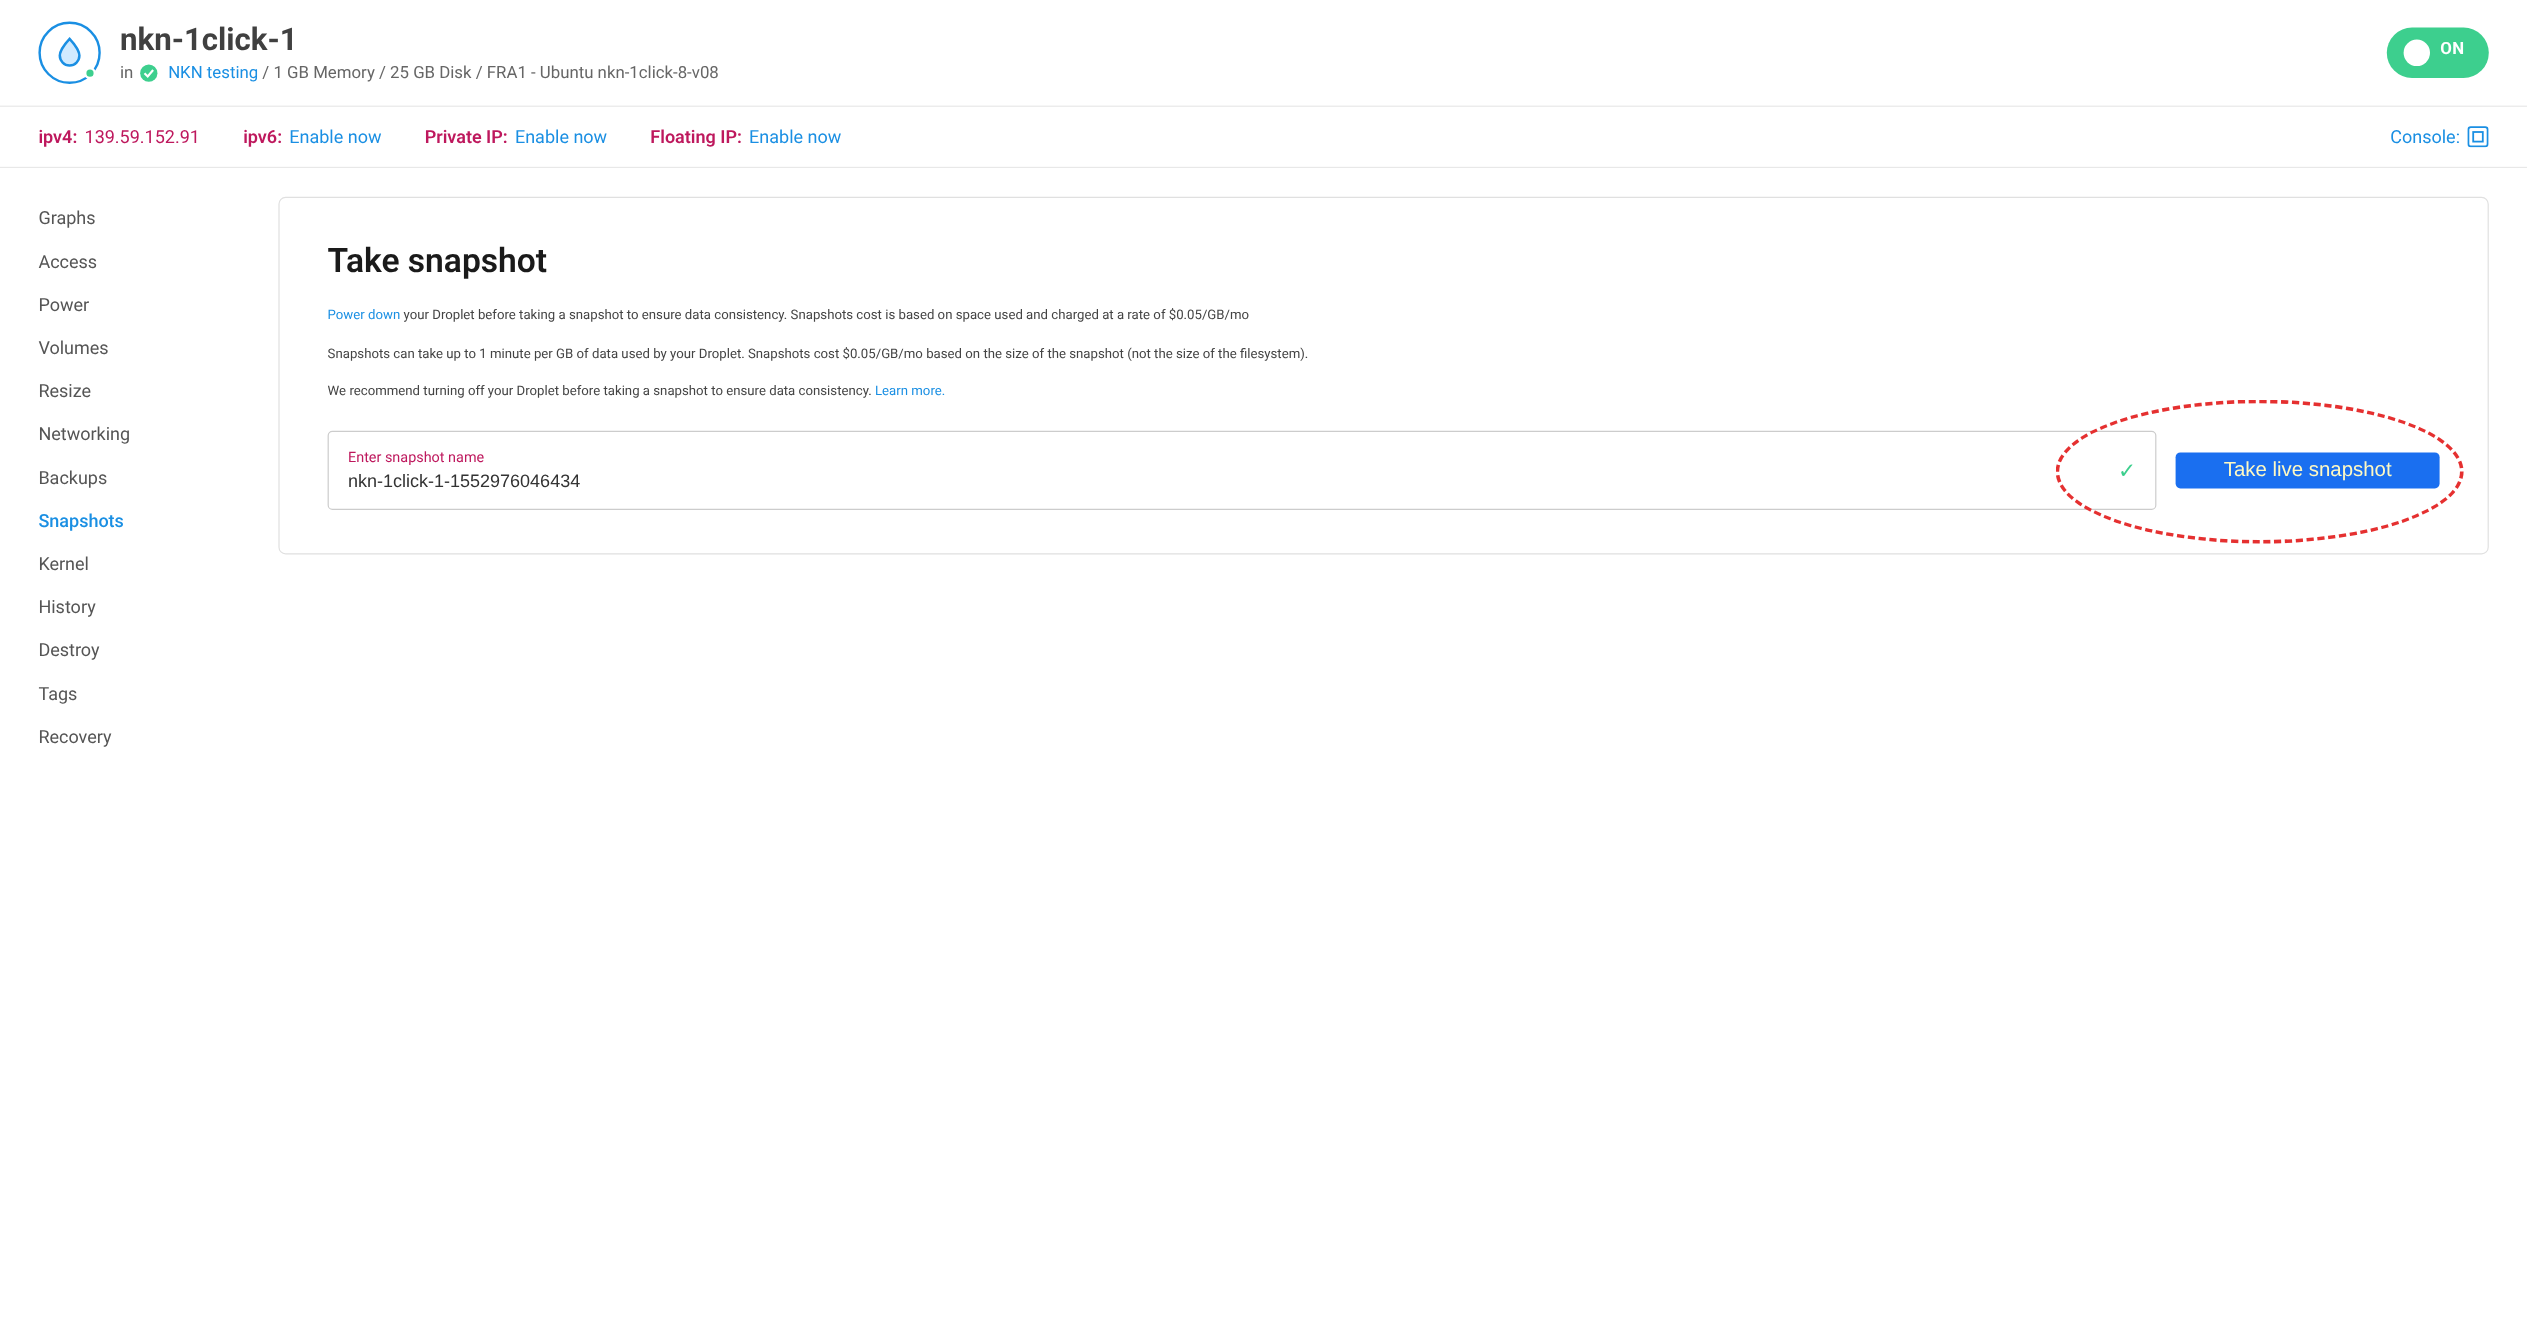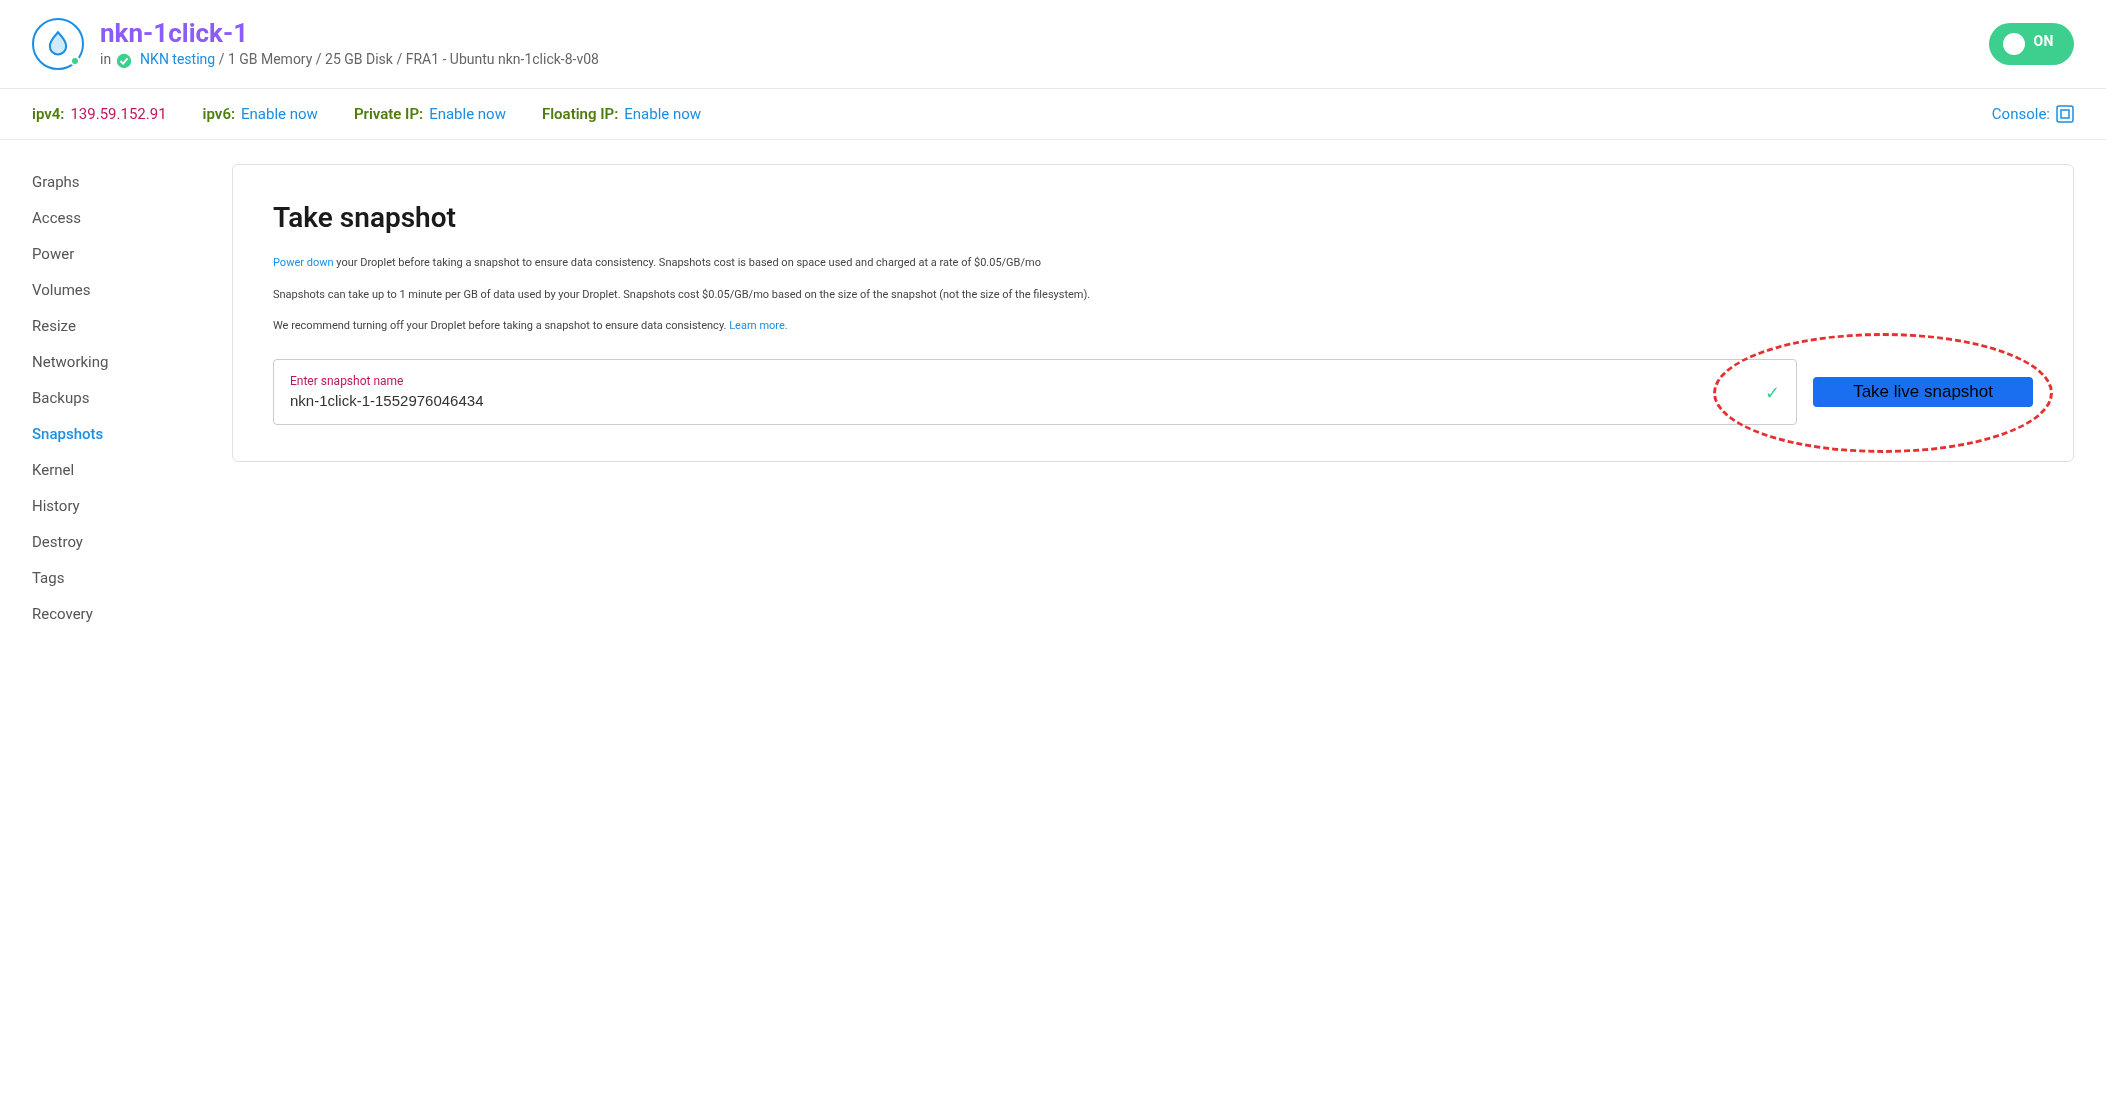--- a/index.html
+++ b/index.html
@@ -24,21 +24,21 @@
     .header-icon svg { width: 28px; height: 28px; }
     .status-dot {
       width: 10px; height: 10px;
       background: #3dcf8e;
       border-radius: 50%;
       position: absolute;
       bottom: 2px; right: 2px;
       border: 2px solid #fff;
     }
     .header-info { flex: 1; }
-    .header-title { font-size: 26px; font-weight: 700; color: #8b5cf6; }
+    .header-title { font-size: 26px; font-weight: 700; color: #404040; }
     .header-subtitle { font-size: 14px; color: #666; margin-top: 3px; }
     .header-subtitle a { color: #1a8fe3; text-decoration: none; }
     .power-toggle {
       display: flex; align-items: flex-start; justify-content: center;
       background: #3dcf8e;
       border-radius: 24px;
       padding: 10px 20px 10px 14px;
       cursor: pointer;
       min-width: 80px;
     }
@@ -53,21 +53,21 @@
     
     .ip-bar {
       display: flex;
       align-items: center;
       padding: 16px 32px;
       border-bottom: 1px solid #e8e8e8;
       font-size: 15px;
       gap: 36px;
     }
     .ip-item { display: flex; align-items: center; gap: 6px; }
-    .ip-label { font-weight: 600; color: #4d7c0f; }
+    .ip-label { font-weight: 600; color: #be185d; }
     .ip-value { color: #be185d; }
     .ip-link { color: #1a8fe3; text-decoration: none; cursor: pointer; }
     .console-link {
       margin-left: auto;
       color: #1a8fe3;
       text-decoration: none;
       display: flex; align-items: center; gap: 6px;
       font-size: 15px;
     }
 
@@ -152,21 +152,21 @@
     .checkmark-icon {
       position: absolute;
       right: 16px;
       top: 50%;
       transform: translateY(-50%);
       color: #3dcf8e;
       font-size: 18px;
     }
     .take-snapshot-btn {
       background: #1a6ff0;
-      color: #000000;
+      color: #fef9c3;
       border: none;
       border-radius: 4px;
       padding: 5px 40px;
       font-size: 17px;
       font-weight: 500;
       cursor: pointer;
       white-space: nowrap;
       position: relative;
     }
 

